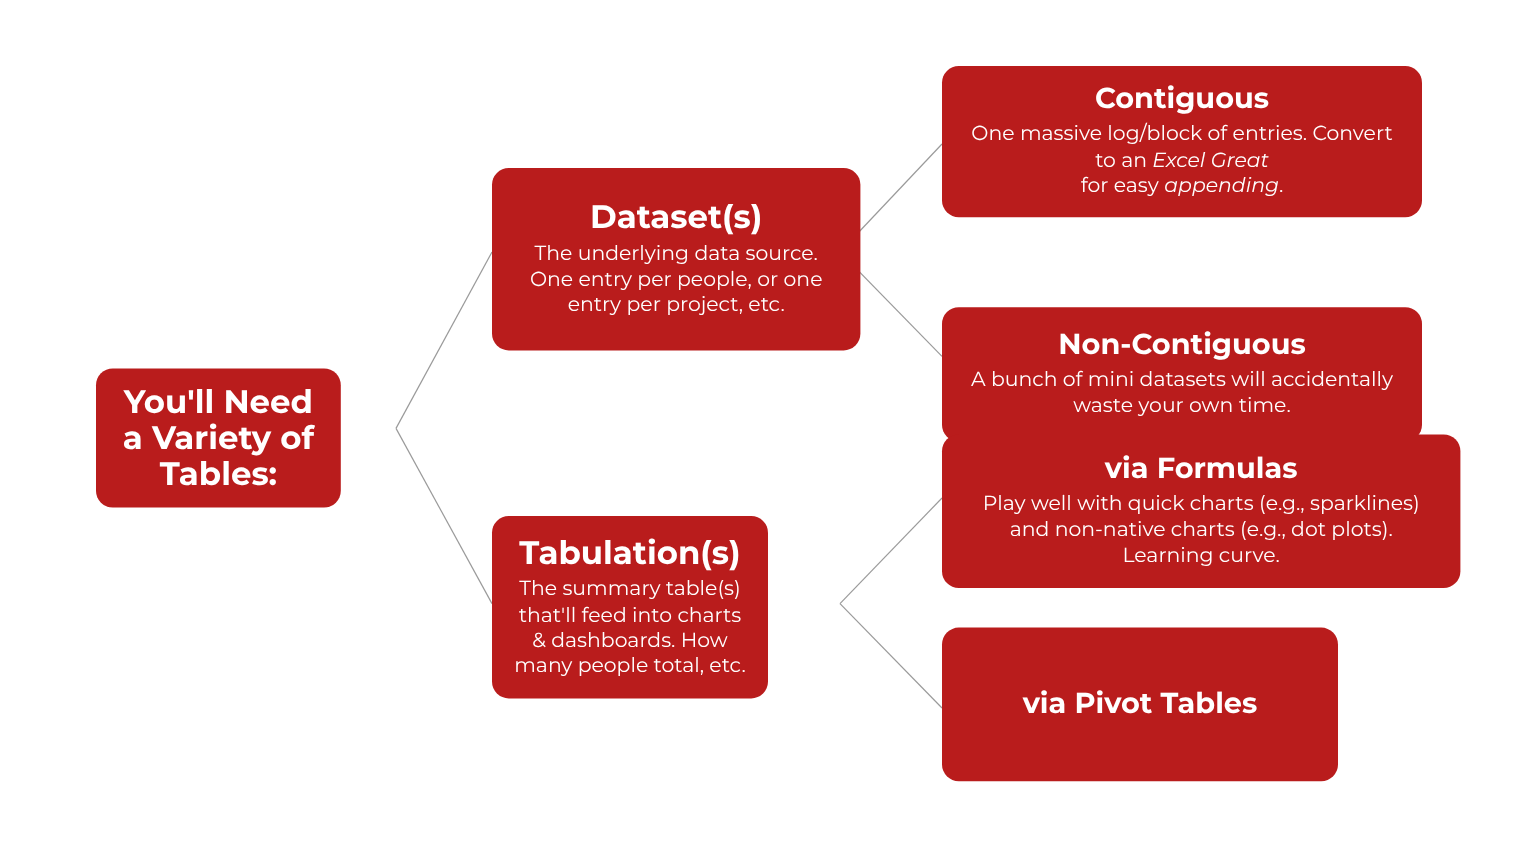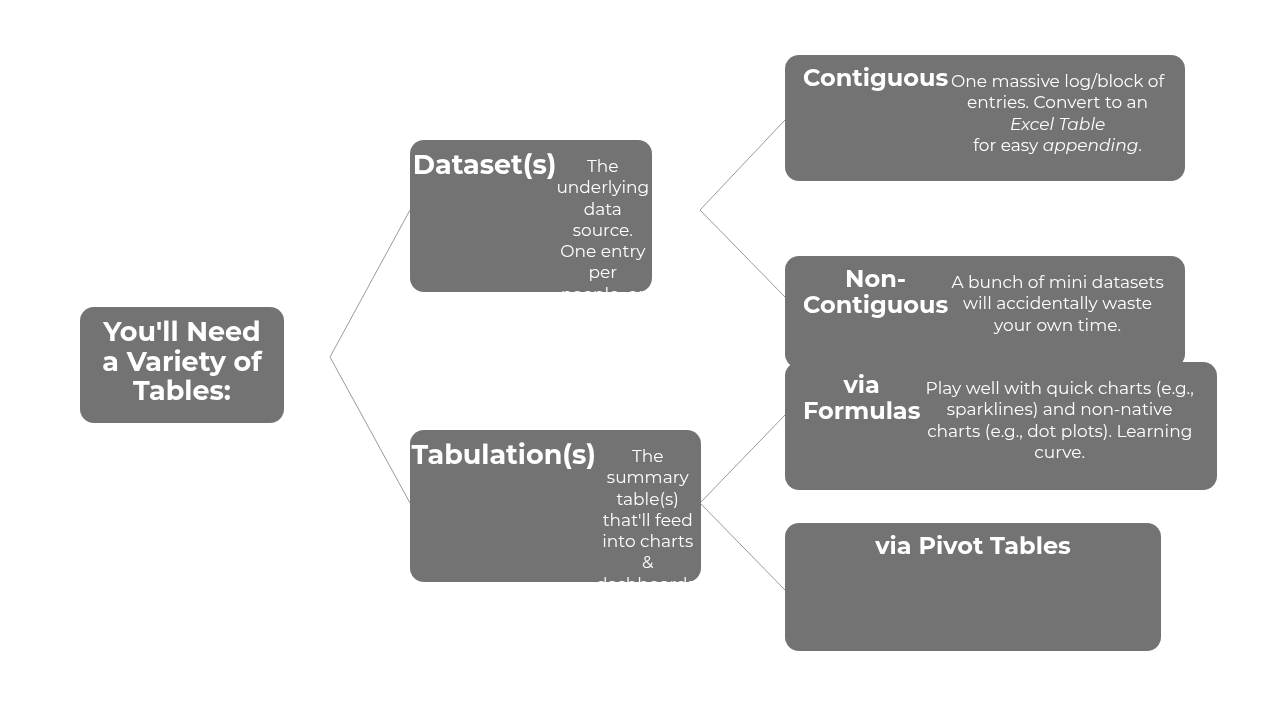--- a/index.html
+++ b/index.html
@@ -1,17 +1,17 @@
 <!DOCTYPE html>
 <html><head>
 <meta charset="utf-8">
 <style>
   html,body{margin:0;padding:0;width:1280px;height:720px;background:#fff;font-family:"Segoe UI",Montserrat,Arial,sans-serif;}
   svg{position:absolute;left:0;top:0;}
-  .node{position:absolute;background:#737373;color:#fff;border-radius:14px;text-align:center;display:flex;flex-direction:row;justify-content:center;padding:10px 18px;box-sizing:border-box;}
+  .node{position:absolute;background:#b91c1c;color:#fff;border-radius:14px;text-align:center;display:flex;flex-direction:column;justify-content:center;padding:10px 18px;box-sizing:border-box;}
   .title{font-weight:700;line-height:1.1;}
   .desc{font-weight:400;line-height:1.25;margin-top:6px;font-size:17px;}
   .root .title{font-size:27px;}
   .mid  .title{font-size:27px;}
   .leaf .title{font-size:24px;}
   em{font-style:italic;}
 </style>
 </head>
 <body>
 
@@ -23,40 +23,40 @@
     <line x1="700" y1="210" x2="785" y2="297"></line>
     <line x1="700" y1="503" x2="785" y2="415"></line>
     <line x1="700" y1="503" x2="785" y2="590"></line>
   </g>
 </svg>
 
 <div class="node root" style="left:80px;top:307px;width:204px;height:116px;">
   <div class="title">You'll Need a Variety of Tables:</div>
 </div>
 
-<div class="node mid" style="left:410px;top:140px;width:242px;height:152px;">
+<div class="node mid" style="left:410px;top:140px;width:307px;height:152px;">
   <div class="title">Dataset(s)</div>
   <div class="desc">The underlying data source. One entry per people, or one entry per project, etc.</div>
 </div>
 
-<div class="node mid" style="left:410px;top:430px;width:291px;height:152px;">
+<div class="node mid" style="left:410px;top:430px;width:230px;height:152px;">
   <div class="title">Tabulation(s)</div>
   <div class="desc">The summary table(s) that'll feed into charts &amp; dashboards. How many people total, etc.</div>
 </div>
 
 <div class="node leaf" style="left:785px;top:55px;width:400px;height:126px;">
   <div class="title">Contiguous</div>
-  <div class="desc">One massive log/block of entries. Convert to an <em>Excel Table</em><br>for easy <em>appending</em>.</div>
+  <div class="desc">One massive log/block of entries. Convert to an <em>Excel Great</em><br>for easy <em>appending</em>.</div>
 </div>
 
 <div class="node leaf" style="left:785px;top:256px;width:400px;height:112px;">
   <div class="title">Non-Contiguous</div>
   <div class="desc">A bunch of mini datasets will accidentally waste your own time.</div>
 </div>
 
 <div class="node leaf" style="left:785px;top:362px;width:432px;height:128px;">
   <div class="title">via Formulas</div>
   <div class="desc">Play well with quick charts (e.g., sparklines) and non-native charts (e.g., dot plots). Learning curve.</div>
 </div>
 
-<div class="node leaf" style="left:785px;top:523px;width:376px;height:128px;">
+<div class="node leaf" style="left:785px;top:523px;width:330px;height:128px;">
   <div class="title">via Pivot Tables</div>
 </div>
 
 </body></html>

